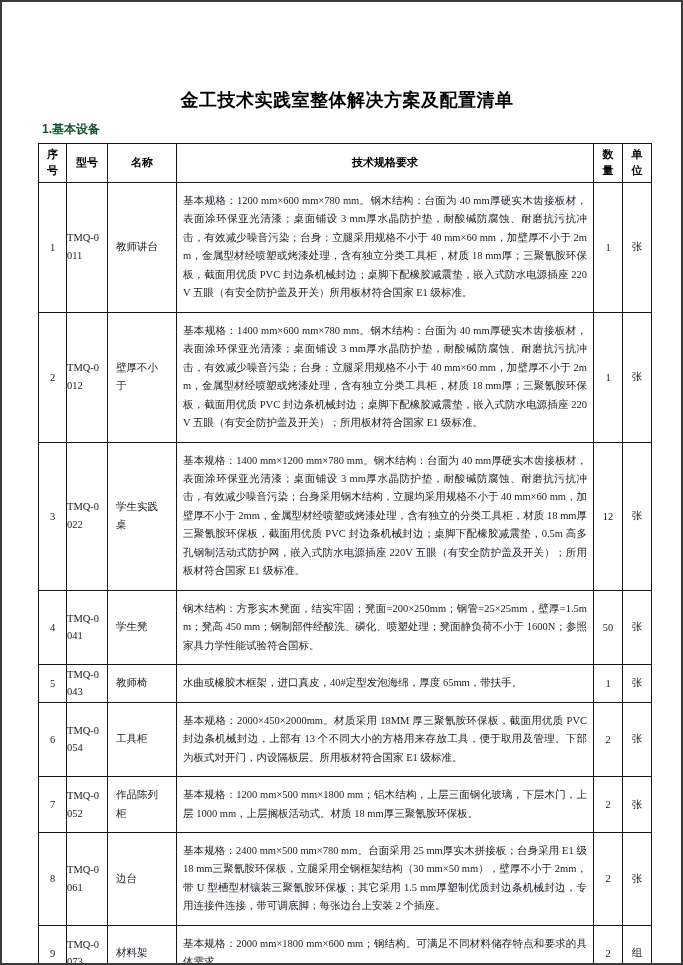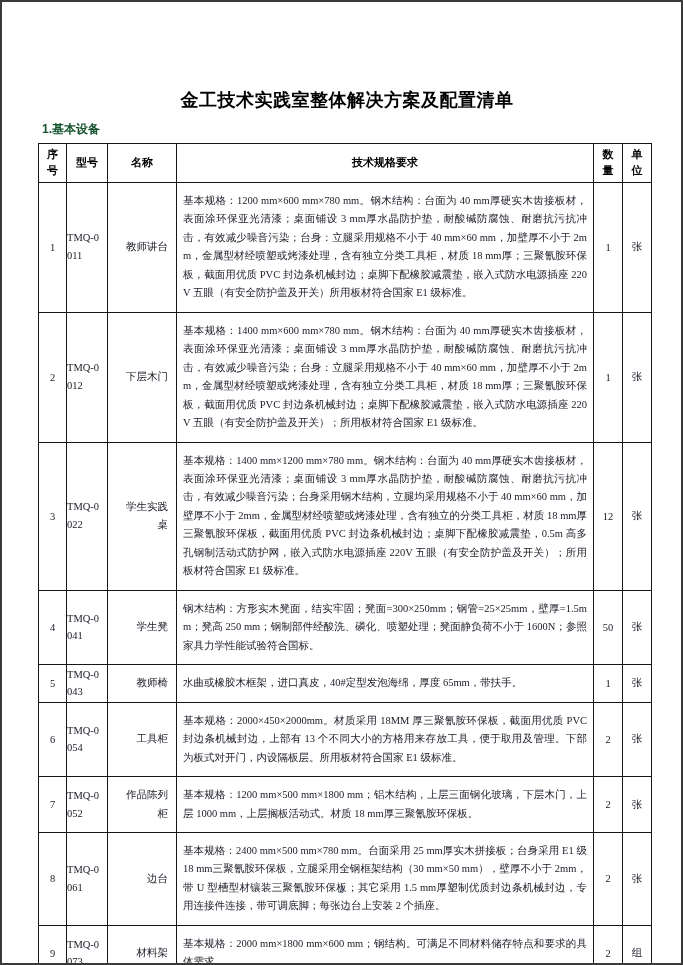--- a/index.html
+++ b/index.html
@@ -58,21 +58,21 @@
   }
   .vert {
     display:inline-block;
     width:1.12em;
     word-break:break-all;
     line-height:1.45;
   }
   .equip td { font-size:10.5px; color:#20202c; }
   .c-no   { text-align:center; }
   .c-model{ text-align:left; white-space:pre-line; line-height:1.7; font-size:10px; }
-  .c-name { text-align:right; padding:0 8px; word-break:break-all; line-height:1.75; }
+  .c-name { text-align:left; padding:0 8px; word-break:break-all; line-height:1.75; }
   .c-spec { padding:9px 6px; text-align:justify; text-align-last:left; word-break:break-all; line-height:1.76; }
   .c-qty, .c-unit { text-align:center; }
   .model-low { vertical-align:bottom; padding-bottom:13px; }
   tbody tr:nth-child(1)  { height:112px; }
   tbody tr:nth-child(2)  { height:110px; }
   tbody tr:nth-child(3)  { height:111px; }
   tbody tr:nth-child(4)  { height:55px; }
   tbody tr:nth-child(5)  { height:28px; }
   tbody tr:nth-child(6)  { height:56px; }
   tbody tr:nth-child(7)  { height:40px; }
@@ -124,42 +124,42 @@
     <td class="c-name">教师讲台</td>
     <td class="c-spec">基本规格：1200 mm×600 mm×780 mm。钢木结构：台面为 40 mm厚硬实木齿接板材，表面涂环保亚光清漆；桌面铺设 3 mm厚水晶防护垫，耐酸碱防腐蚀、耐磨抗污抗冲击，有效减少噪音污染；台身：立腿采用规格不小于 40 mm×60 mm，加壁厚不小于 2mm，金属型材经喷塑或烤漆处理，含有独立分类工具柜，材质 18 mm厚；三聚氰胺环保板，截面用优质 PVC 封边条机械封边；桌脚下配橡胶减震垫，嵌入式防水电源插座 220V 五眼（有安全防护盖及开关）所用板材符合国家 E1 级标准。</td>
     <td class="c-qty">1</td>
     <td class="c-unit">张</td>
   </tr>
 
   <tr>
     <td class="c-no">2</td>
     <td class="c-model">TMQ-0
 012</td>
-    <td class="c-name">下层木门</td>
+    <td class="c-name">壁厚不小于</td>
     <td class="c-spec">基本规格：1400 mm×600 mm×780 mm。钢木结构：台面为 40 mm厚硬实木齿接板材，表面涂环保亚光清漆；桌面铺设 3 mm厚水晶防护垫，耐酸碱防腐蚀、耐磨抗污抗冲击，有效减少噪音污染；台身：立腿采用规格不小于 40 mm×60 mm，加壁厚不小于 2mm，金属型材经喷塑或烤漆处理，含有独立分类工具柜，材质 18 mm厚；三聚氰胺环保板，截面用优质 PVC 封边条机械封边；桌脚下配橡胶减震垫，嵌入式防水电源插座 220V 五眼（有安全防护盖及开关）；所用板材符合国家 E1 级标准。</td>
     <td class="c-qty">1</td>
     <td class="c-unit">张</td>
   </tr>
 
   <tr>
     <td class="c-no">3</td>
     <td class="c-model">TMQ-0
 022</td>
     <td class="c-name">学生实践桌</td>
     <td class="c-spec">基本规格：1400 mm×1200 mm×780 mm。钢木结构：台面为 40 mm厚硬实木齿接板材，表面涂环保亚光清漆；桌面铺设 3 mm厚水晶防护垫，耐酸碱防腐蚀、耐磨抗污抗冲击，有效减少噪音污染；台身采用钢木结构，立腿均采用规格不小于 40 mm×60 mm，加壁厚不小于 2mm，金属型材经喷塑或烤漆处理，含有独立的分类工具柜，材质 18 mm厚三聚氰胺环保板，截面用优质 PVC 封边条机械封边；桌脚下配橡胶减震垫，0.5m 高多孔钢制活动式防护网，嵌入式防水电源插座 220V 五眼（有安全防护盖及开关）；所用板材符合国家 E1 级标准。</td>
     <td class="c-qty">12</td>
     <td class="c-unit">张</td>
   </tr>
 
   <tr>
     <td class="c-no">4</td>
     <td class="c-model">TMQ-0
 041</td>
     <td class="c-name">学生凳</td>
-    <td class="c-spec">钢木结构：方形实木凳面，结实牢固；凳面=300×250mm；钢管=25×25mm，壁厚=1.5mm；凳高 250 mm；钢制部件经酸洗、磷化、喷塑处理；凳面静负荷不小于 1600N；参照家具力学性能试验符合国标。</td>
+    <td class="c-spec">钢木结构：方形实木凳面，结实牢固；凳面=200×250mm；钢管=25×25mm，壁厚=1.5mm；凳高 450 mm；钢制部件经酸洗、磷化、喷塑处理；凳面静负荷不小于 1600N；参照家具力学性能试验符合国标。</td>
     <td class="c-qty">50</td>
     <td class="c-unit">张</td>
   </tr>
 
   <tr>
     <td class="c-no">5</td>
     <td class="c-model">TMQ-0
 043</td>
     <td class="c-name">教师椅</td>
     <td class="c-spec">水曲或橡胶木框架，进口真皮，40#定型发泡海绵，厚度 65mm，带扶手。</td>

